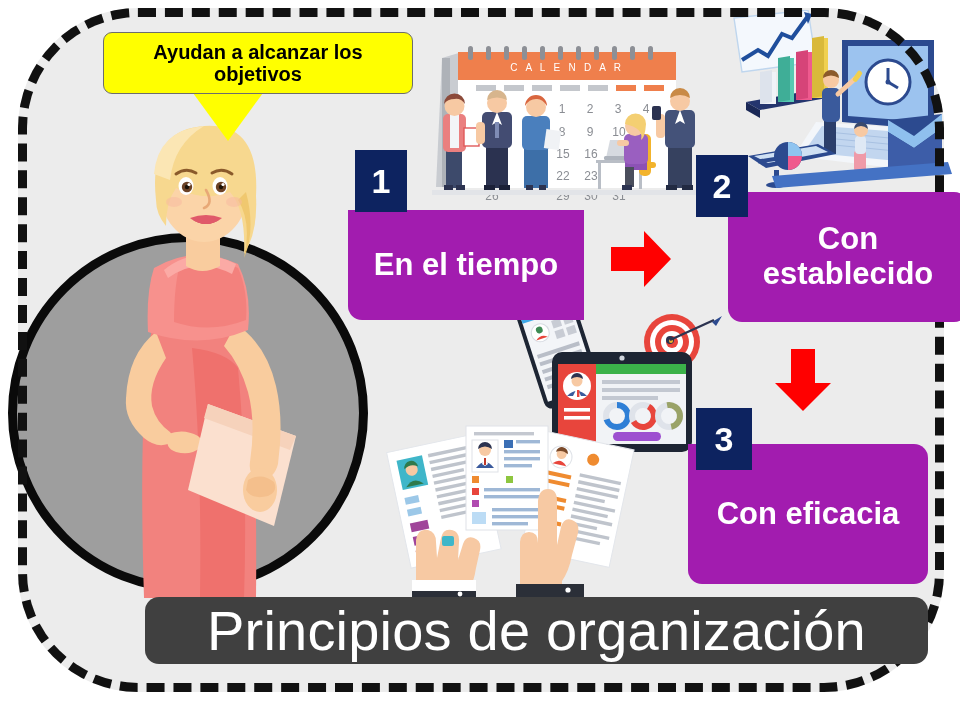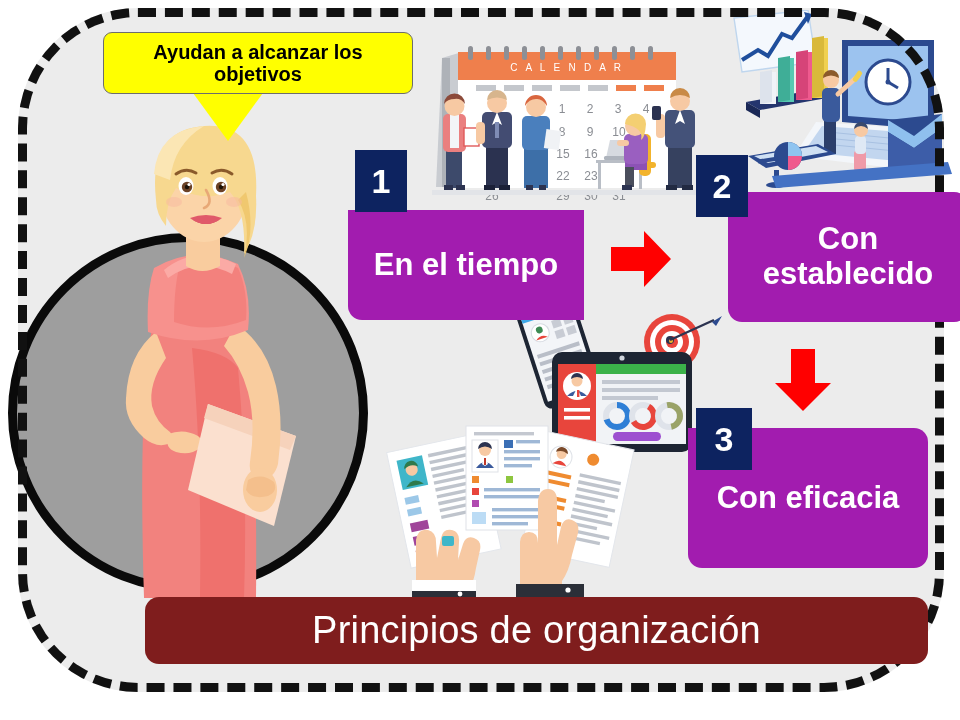--- a/index.html
+++ b/index.html
@@ -100,43 +100,43 @@
 
   #badge1 { left: 355px; top: 150px; width: 52px; height: 62px; font-size: 34px; }
   #card1  { left: 348px; top: 210px; width: 236px; height: 110px;
             font-size: 31px; border-radius: 0 0 0 14px; }
 
   #badge2 { left: 696px; top: 155px; width: 52px; height: 62px; font-size: 34px; }
   #card2  { left: 688px; top: 192px; width: 240px; height: 130px;
             font-size: 31px; border-radius: 0 14px 14px 14px; margin-left: 40px; }
 
   #badge3 { left: 696px; top: 408px; width: 56px; height: 62px; font-size: 34px; }
-  #card3  { left: 688px; top: 428px; width: 240px; height: 140px;
+  #card3  { left: 688px; top: 444px; width: 240px; height: 140px;
             font-size: 31px; border-radius: 0 14px 14px 14px; }
 
   
   .arrow-right {
     position: absolute; left: 611px; top: 229px; width: 60px; height: 60px;
     z-index: 9;
   }
   .arrow-down {
     position: absolute; left: 773px; top: 349px; width: 60px; height: 62px;
     z-index: 9;
   }
 
   
   .title-banner {
     position: absolute;
     left: 145px; top: 597px;
     width: 783px; height: 67px;
-    background: #7f1d1d;
+    background: #404040;
     border-radius: 14px;
     display: flex; align-items: center; justify-content: center;
     color: #ffffff;
-    font-size: 38px;
+    font-size: 56px;
     letter-spacing: 0.2px;
     z-index: 20;
   }
 
   .nowrap-line { display: block; }
 </style>
 </head>
 <body>
 
 <div id="stage">

